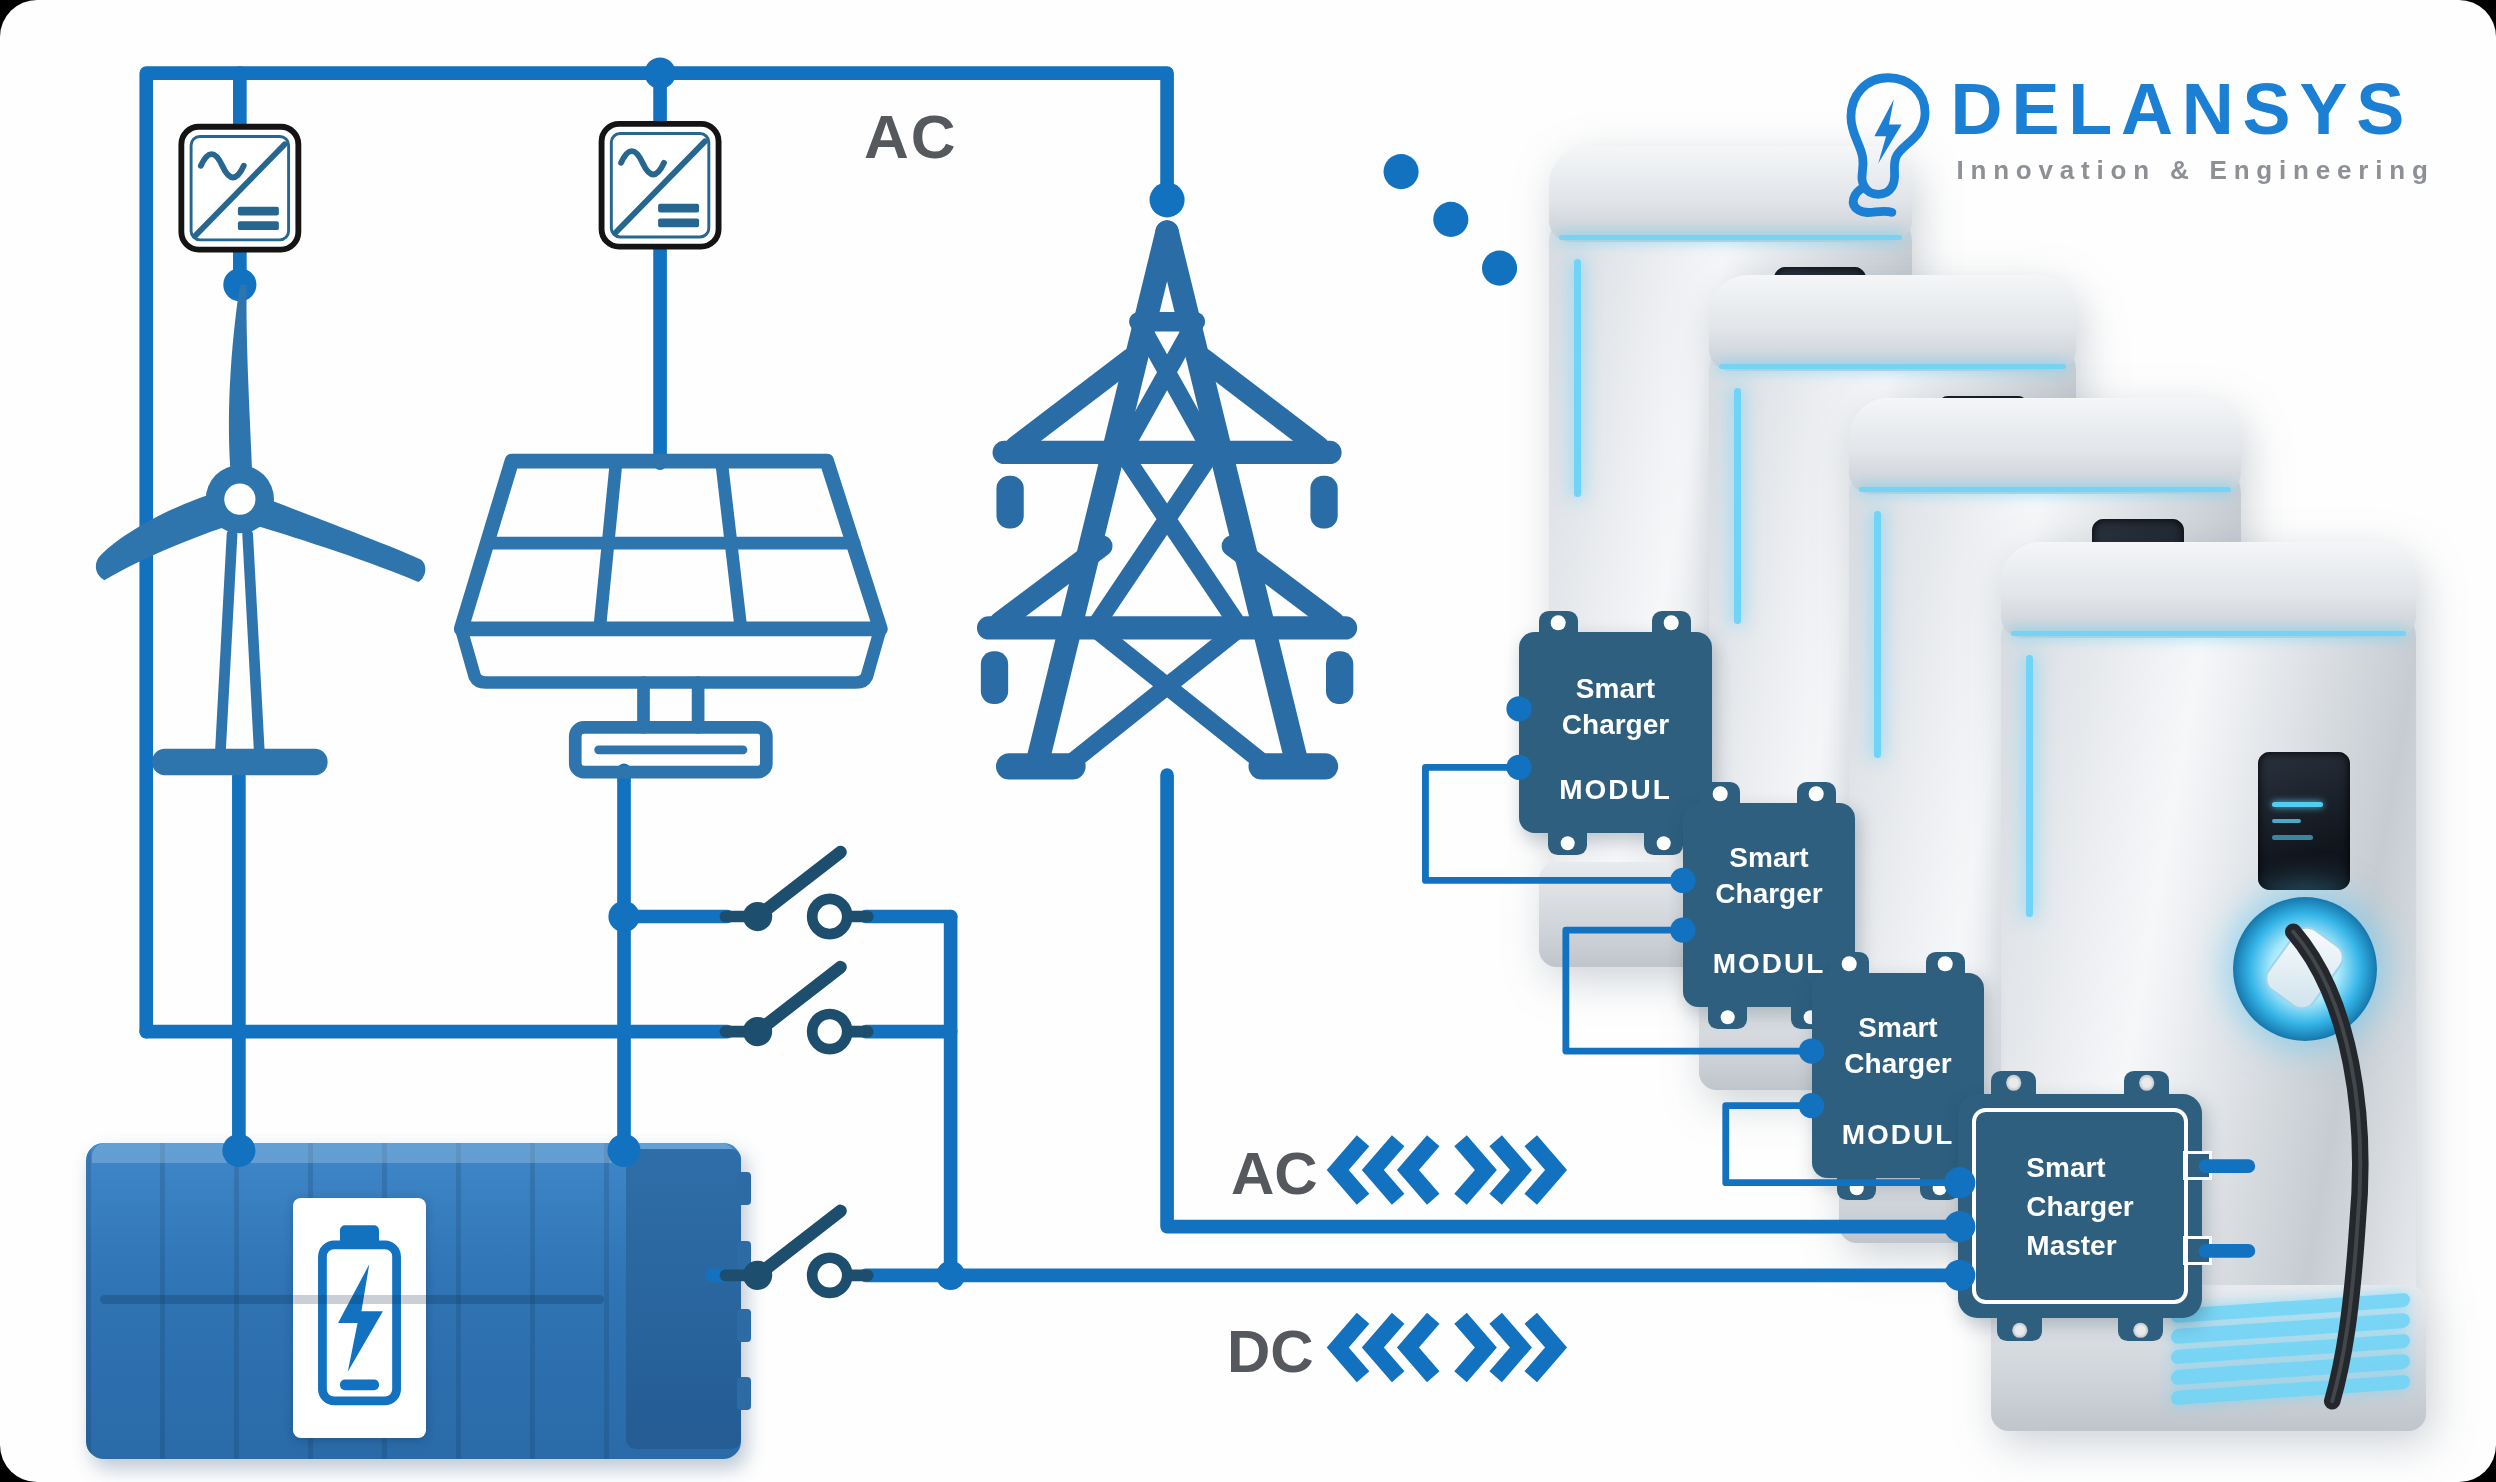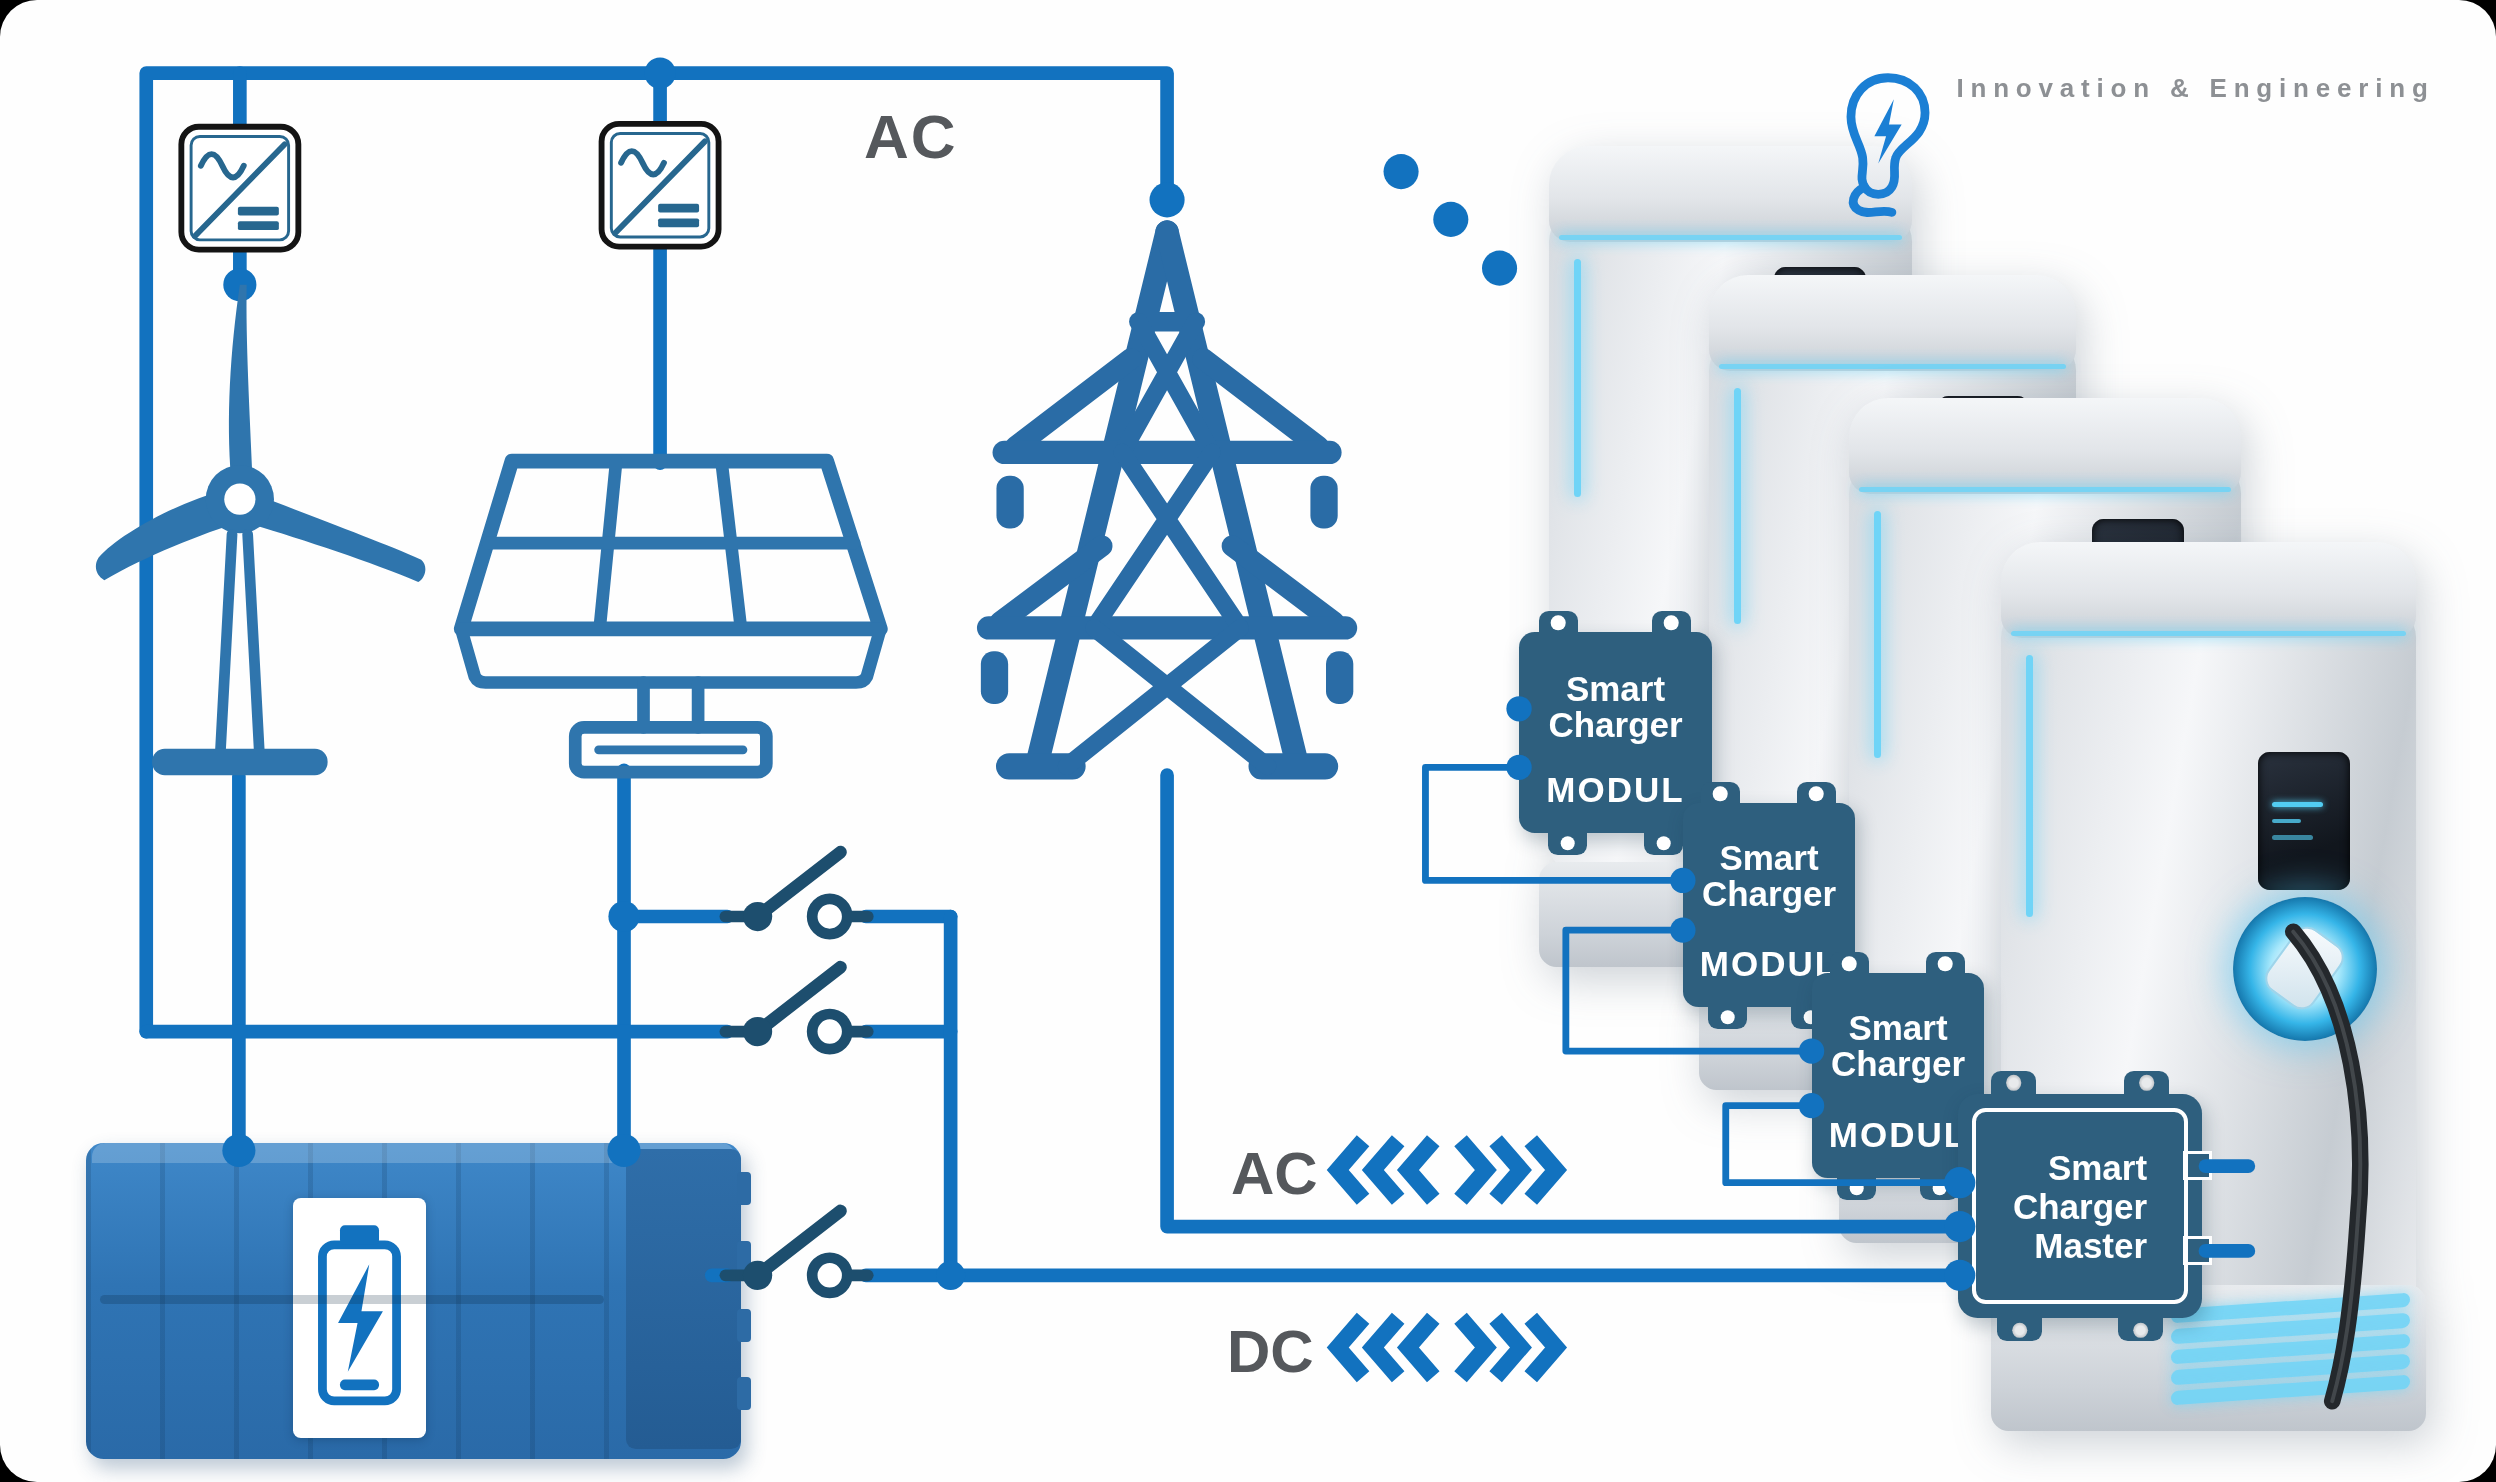--- a/index.html
+++ b/index.html
@@ -44,22 +44,22 @@
   .c1 .cells,.c2 .cells{opacity:.45}
   .c3 .cells{opacity:.8}
   .c4 .cells{opacity:.9}
   .c4 .ch-screen{top:144px}
   .c4 .ch-port{top:289px}
   .c4 .ch-base{height:146px}
   .cable{position:absolute;inset:0;z-index:5;pointer-events:none}
 
   
   .mbox{position:absolute;background:var(--box);border-radius:15.6px;color:#fff;z-index:6;
-    display:flex;flex-direction:column;align-items:center;text-align:right;
-    font-weight:700;font-size:35px;line-height:36px;box-shadow:3.9px 7.8px 17.6px rgba(20,50,70,.25)}
+    display:flex;flex-direction:column;align-items:center;text-align:left;
+    font-weight:700;font-size:28px;line-height:36px;box-shadow:3.9px 7.8px 17.6px rgba(20,50,70,.25)}
   .b1{left:1519px;top:632px;width:193px;height:201px;padding-top:39px}
   .b2{left:1683px;top:803px;width:172px;height:204px;padding-top:37px}
   .b3{left:1812px;top:973px;width:172px;height:205px;padding-top:37px}
   .mbox .l3{margin-top:auto;margin-bottom:25px;letter-spacing:2px}
   .tab{position:absolute;width:39px;height:23.4px;background:var(--box);border-radius:9.8px 9.8px 0 0}
   .tab i{position:absolute;left:50%;top:50%;width:14.6px;height:14.6px;border-radius:50%;background:#fff;transform:translate(-50%,-46%)}
   .tab.tb{border-radius:0 0 9.8px 9.8px}
   .master{left:1958px;top:1094px;width:244px;height:224px;z-index:7;border-radius:19.5px;justify-content:center;padding-top:0}
   .master .inner{position:absolute;inset:13.7px;border:4.9px solid #fff;border-radius:13.7px;pointer-events:none}
   .master .txt{position:relative;line-height:39px}
@@ -315,20 +315,21 @@
   <div class="lbl ac-bus">AC</div>
   <div class="lbl dc-bus">DC</div>
 
   <div class="logo">
     <svg width="90" height="156" viewBox="0 0 92 160">
       <path d="M46,10 C23,10 8,28 8,50 C8,68 18,78 20,92 C22,106 16,112 22,122 C28,132 44,132 50,122 C56,112 50,104 54,92 C58,79 84,72 84,46 C84,25 68,10 46,10 Z" class="lgl"></path>
       <path d="M22,122 C10,128 6,140 16,146 C26,152 38,144 50,148" class="lgl"></path>
       <path d="M52,32 L32,70 L44,70 L36,98 L60,58 L47,58 Z" class="lgf"></path>
     </svg>
     <div class="logo-text">
+      <div class="name">DELANSYS</div>
       <div class="tag">Innovation &amp; Engineering</div>
     </div>
   </div>
 
   <svg class="overlay" viewBox="0 0 2560 1520">
 
     <g>
       <path class="w" d="M150,1058 L150,75 L1197,75 L1197,212"></path>
       <path class="w" d="M246,75 L246,132"></path>
       <path class="w" d="M246,254 L246,292"></path>

